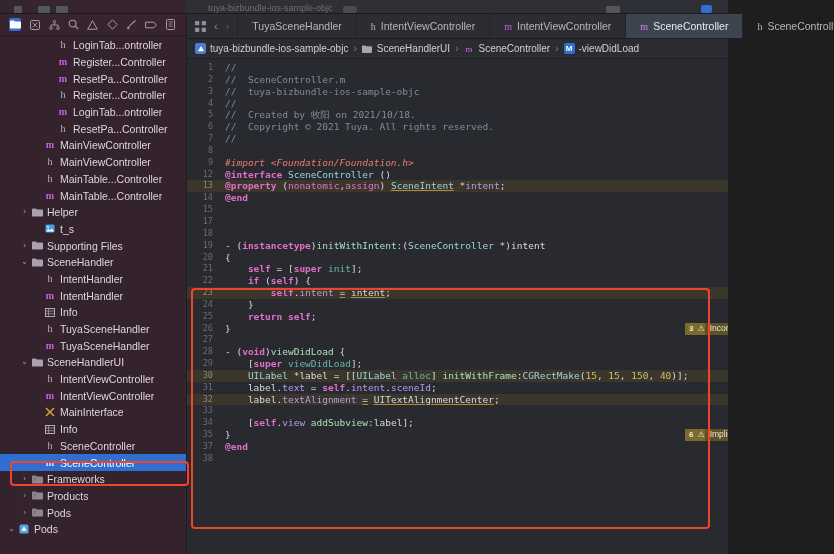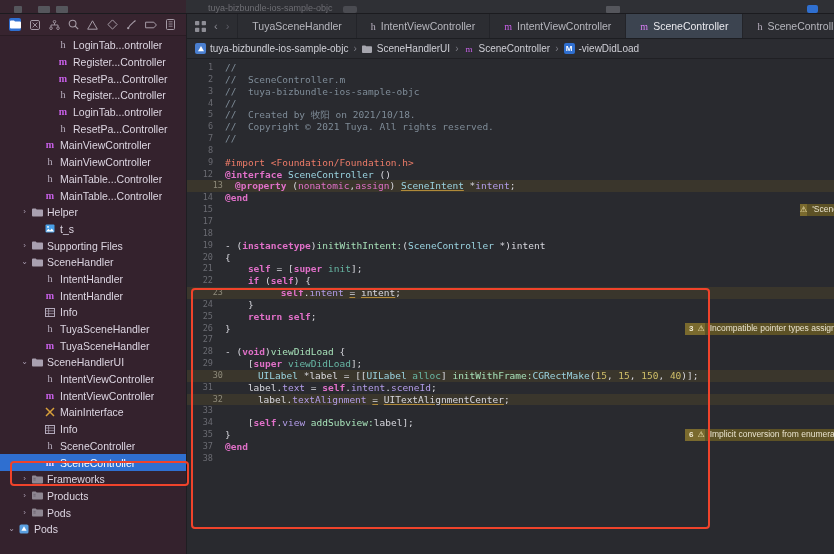--- a/index.html
+++ b/index.html
@@ -9,21 +9,21 @@
   }
   body {
     width: 834px;
     height: 554px;
     overflow: hidden;
     font-family: "Liberation Sans", sans-serif;
     -webkit-font-smoothing: antialiased;
   }
   .app {
     position: relative;
-    width: 834px;
+    width: 728px;
     height: 554px;
     display: flex;
     flex-direction: column;
     background: #292a2f;
   }
 
   
   .toolbar-strip {
     height: 13px;
     flex: 0 0 13px;
@@ -265,31 +265,31 @@
   }
   .cline .gut {
     width: 26px;
     flex: 0 0 26px;
     text-align: right;
     padding-right: 6px;
     color: #6a6b72;
     font-size: 8.5px;
     user-select: none;
   }
-  .cline.hl { background: #3a362c; padding-left: 10px; }
+  .cline.hl { background: #3a362c; }
   .cline.hl .gut { color: #8e8a7a; }
   .cline .src {
     flex: 1;
     color: #d8d8df;
     padding-left: 6px;
     overflow: visible;
     position: relative;
   }
   .cmt { color: #7f8c98; }
-  .pre { color: #ec7b68; }
+  .pre { color: #ec7b68; font-style: italic; }
   .kw  { color: #e070c8; font-weight: bold; }
   .kw2 { color: #e070c8; }
   .typ { color: #9ad3e0; }
   .num { color: #d0bf69; }
   .fn  { color: #a6e0b8; }
   .prop{ color: #b29ce8; }
   .meth{ color: #67b7a4; }
   .warnid { color: #d8d8df; text-decoration: underline; text-decoration-color: #b08a3a; }
   .sel-i { color: #9ad3e0; text-decoration: underline; text-decoration-color: #b08a3a; }
 

